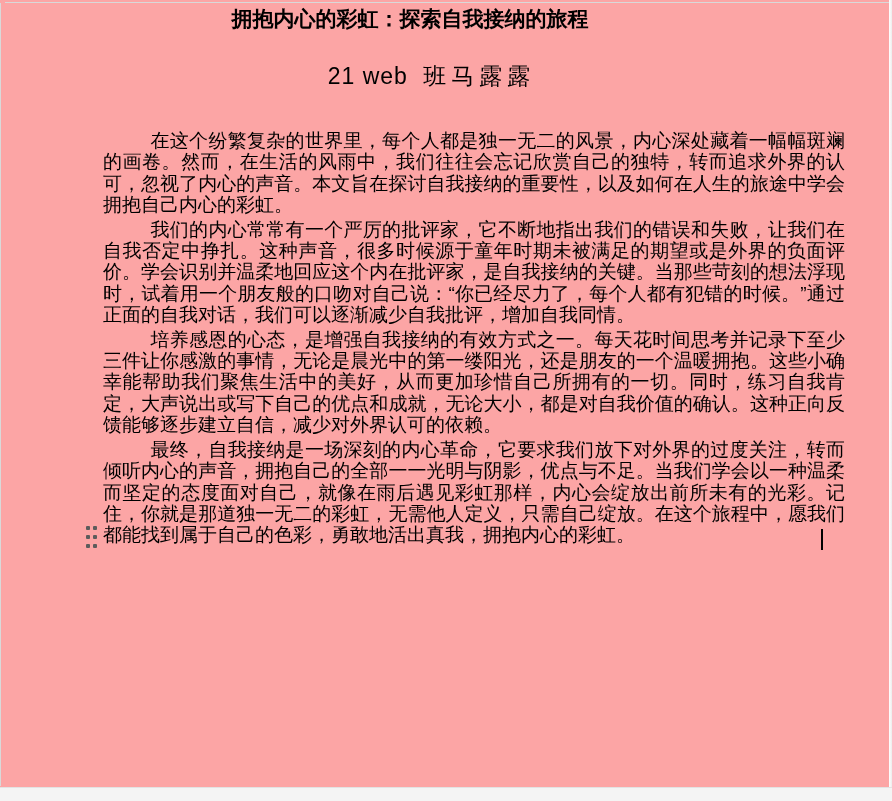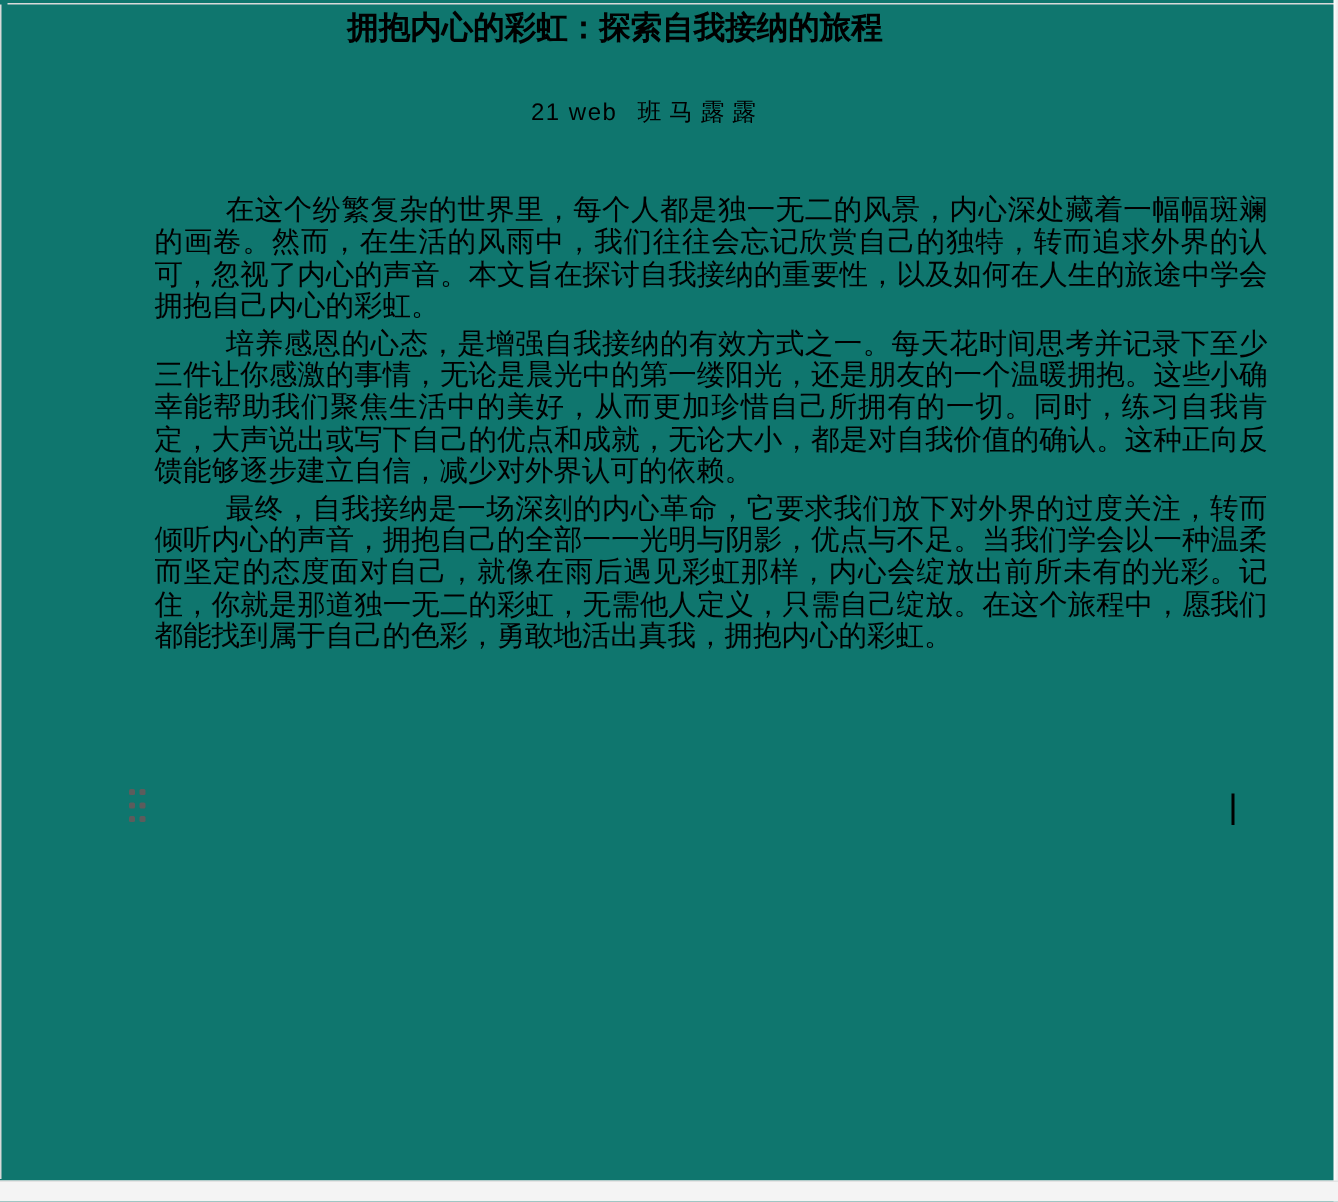--- a/index.html
+++ b/index.html
@@ -2,39 +2,39 @@
 <html><head>
 <meta charset="utf-8">
 <style>
   * { box-sizing: border-box; }
   html, body { margin: 0; padding: 0; }
   body {
     width: 892px; height: 801px; overflow: hidden;
     background: #ffffff; color: #000000;
     font-family: "Liberation Sans", "DejaVu Sans", sans-serif;
   }
-  .page { position: relative; width: 892px; height: 801px; background: #0f766e; }
+  .page { position: relative; width: 892px; height: 801px; background: #fca5a5; }
 
   
   .top-edge   { position: absolute; top: 2px; left: 5px; right: 0; height: 1px; background: #d9d9d9; }
   .left-edge  { position: absolute; top: 3px; left: 0; width: 1px; height: 783px; background: #d9d9d9; }
   .right-edge { position: absolute; top: 0; right: 0; width: 3px; height: 100%;
                 background: linear-gradient(to right, #ffffff, #ececec); }
   .bottom-strip { position: absolute; left: 0; bottom: 0; width: 100%; height: 14px;
                   background: #f4f4f4; border-top: 1px solid #e3e3e3; }
 
   
   .doc-title {
     position: absolute; top: 5px; left: 0; width: 820px; margin: 0;
     text-align: center; font-size: 21px; line-height: 27px; font-weight: bold;
     font-family: "Liberation Sans", "DejaVu Sans", sans-serif;
   }
   .byline {
     position: absolute; top: 61px; left: 0; width: 863px;
-    text-align: center; font-size: 16px; line-height: 30px; font-weight: normal;
+    text-align: center; font-size: 23px; line-height: 30px; font-weight: normal;
   }
   .byline .prefix { font-family: "Liberation Sans", "DejaVu Sans", sans-serif; letter-spacing: 1px; }
   .byline .author { font-family: "Liberation Serif", "DejaVu Serif", serif; letter-spacing: 5px; margin-left: 9px; }
 
   .doc-body {
     position: absolute; top: 130px; left: 103px; width: 742px;
     font-size: 19px; line-height: 21.4px; text-align: justify;
   }
   .doc-body p { margin: 0 0 3px 0; text-indent: 2.5em; }
 
@@ -60,20 +60,21 @@
 
   <h1 class="doc-title">拥抱内心的彩虹：探索自我接纳的旅程</h1>
 
   <div class="byline">
     <span class="prefix">21 web</span>
     <span class="author">班马露露</span>
   </div>
 
   <div class="doc-body">
     <p>在这个纷繁复杂的世界里，每个人都是独一无二的风景，内心深处藏着一幅幅斑斓的画卷。然而，在生活的风雨中，我们往往会忘记欣赏自己的独特，转而追求外界的认可，忽视了内心的声音。本文旨在探讨自我接纳的重要性，以及如何在人生的旅途中学会拥抱自己内心的彩虹。</p>
+    <p>我们的内心常常有一个严厉的批评家，它不断地指出我们的错误和失败，让我们在自我否定中挣扎。这种声音，很多时候源于童年时期未被满足的期望或是外界的负面评价。学会识别并温柔地回应这个内在批评家，是自我接纳的关键。当那些苛刻的想法浮现时，试着用一个朋友般的口吻对自己说：“你已经尽力了，每个人都有犯错的时候。”通过正面的自我对话，我们可以逐渐减少自我批评，增加自我同情。</p>
     <p>培养感恩的心态，是增强自我接纳的有效方式之一。每天花时间思考并记录下至少三件让你感激的事情，无论是晨光中的第一缕阳光，还是朋友的一个温暖拥抱。这些小确幸能帮助我们聚焦生活中的美好，从而更加珍惜自己所拥有的一切。同时，练习自我肯定，大声说出或写下自己的优点和成就，无论大小，都是对自我价值的确认。这种正向反馈能够逐步建立自信，减少对外界认可的依赖。</p>
     <p>最终，自我接纳是一场深刻的内心革命，它要求我们放下对外界的过度关注，转而倾听内心的声音，拥抱自己的全部一一光明与阴影，优点与不足。当我们学会以一种温柔而坚定的态度面对自己，就像在雨后遇见彩虹那样，内心会绽放出前所未有的光彩。记住，你就是那道独一无二的彩虹，无需他人定义，只需自己绽放。在这个旅程中，愿我们都能找到属于自己的色彩，勇敢地活出真我，拥抱内心的彩虹。</p>
   </div>
 
   <div class="drag-handle" title="">
     <span class="dot"></span>
     <span class="dot"></span>
     <span class="dot"></span>
     <span class="dot"></span>
     <span class="dot"></span>

